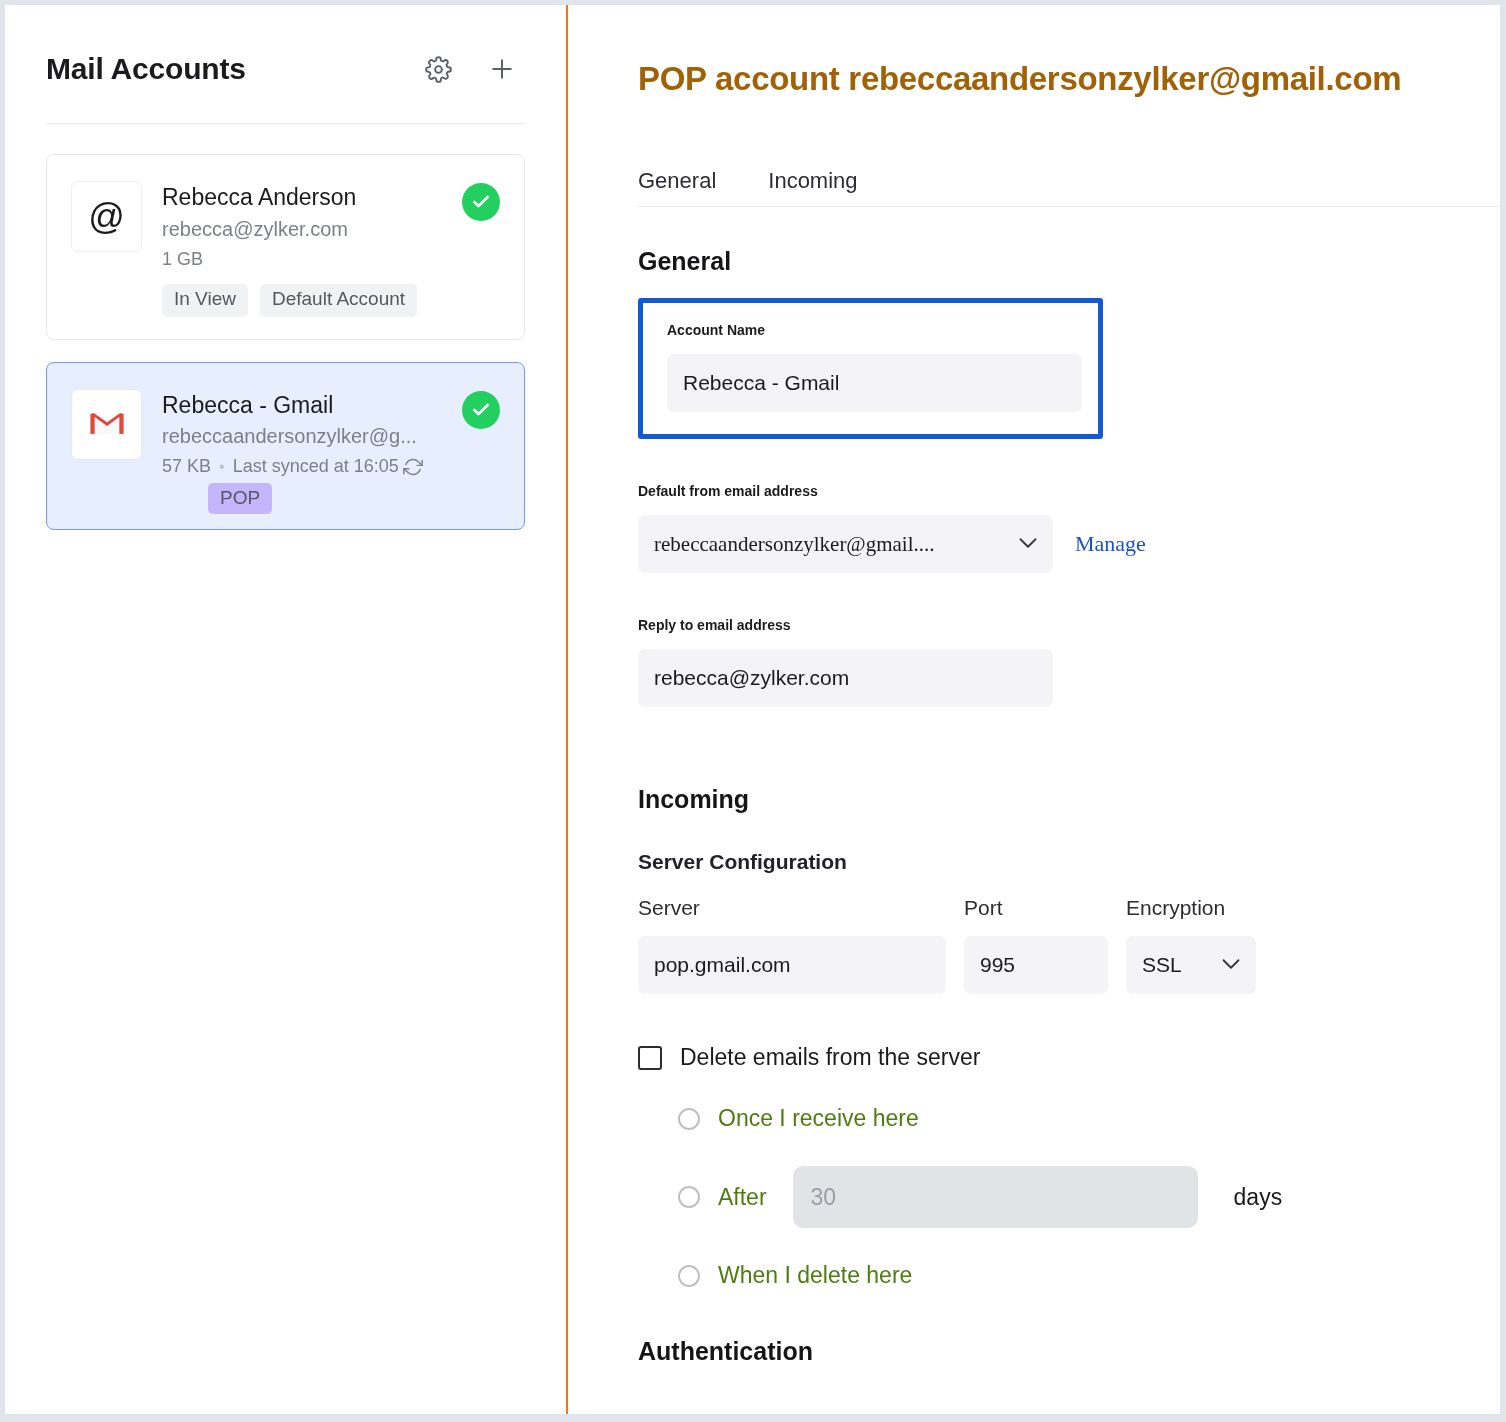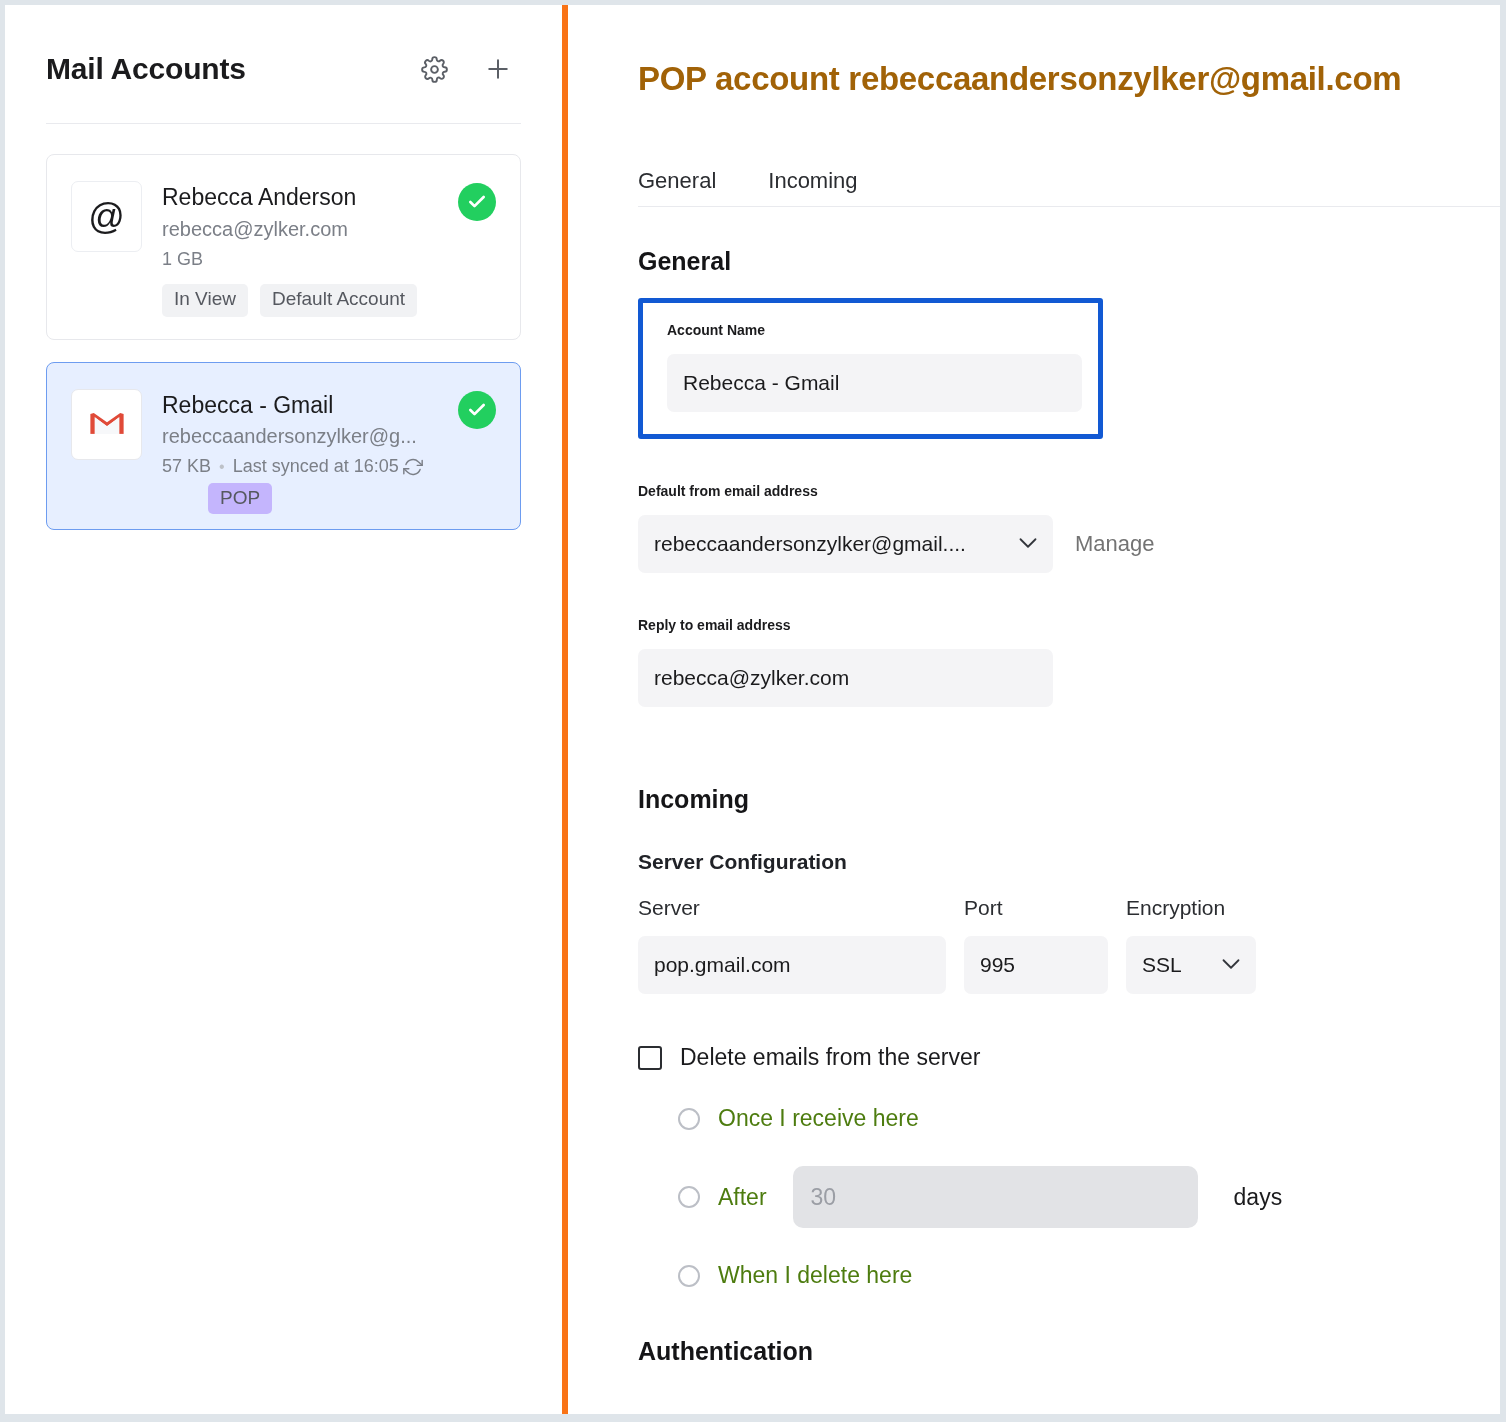--- a/index.html
+++ b/index.html
@@ -18,21 +18,21 @@
     border-left-width: 5px;
     border-bottom-width: 8px;
     display: flex;
   }
 
   
   .sidebar {
     width: 563px;
     height: 100%;
     background: #ffffff;
-    border-right: 6px solid #f97316;
+    border-right: 2px solid #f97316;
     padding: 0 41px;
     flex: 0 0 563px;
   }
   .sidebar-header {
     display: flex;
     align-items: center;
     justify-content: space-between;
     height: 118px;
     padding-top: 10px;
   }
@@ -162,34 +162,34 @@
   }
   .highlight-box {
     border: 5px solid #1259d3;
     border-radius: 3px;
     padding: 19px 20px 22px 24px;
     width: 465px;
     margin-top: 22px;
   }
   .highlight-box .text-input { width: 415px; }
 
-  .row-inline { display: flex; align-items: center; gap: 22px; }
+  .row-inline { display: flex; align-items: center; gap: 22px; font-family: Liberation Serif, serif; }
   .select-input {
     background: #f4f4f6;
     border: none; border-radius: 7px;
     height: 58px; width: 415px;
     display: flex; align-items: center; justify-content: space-between;
     padding: 0 16px;
     font-size: 21px; color: #1b1b1d;
     margin-top: 16px;
     cursor: pointer;
   }
   .select-input .chev { color: #33363c; font-size: 17px; padding-left: 10px; }
   .manage-link {
-    color: #737373; font-size: 22px; cursor: pointer; margin-top: 16px;
+    color: #1d4ed8; font-size: 22px; cursor: pointer; margin-top: 16px;
   }
 
   .server-grid {
     display: flex; gap: 18px; margin-top: 22px; align-items: flex-end;
   }
   .col-head {
     font-size: 21px; color: #2b2d31; margin-bottom: 16px;
   }
   .inp-server { width: 308px; }
   .inp-port { width: 144px; }

